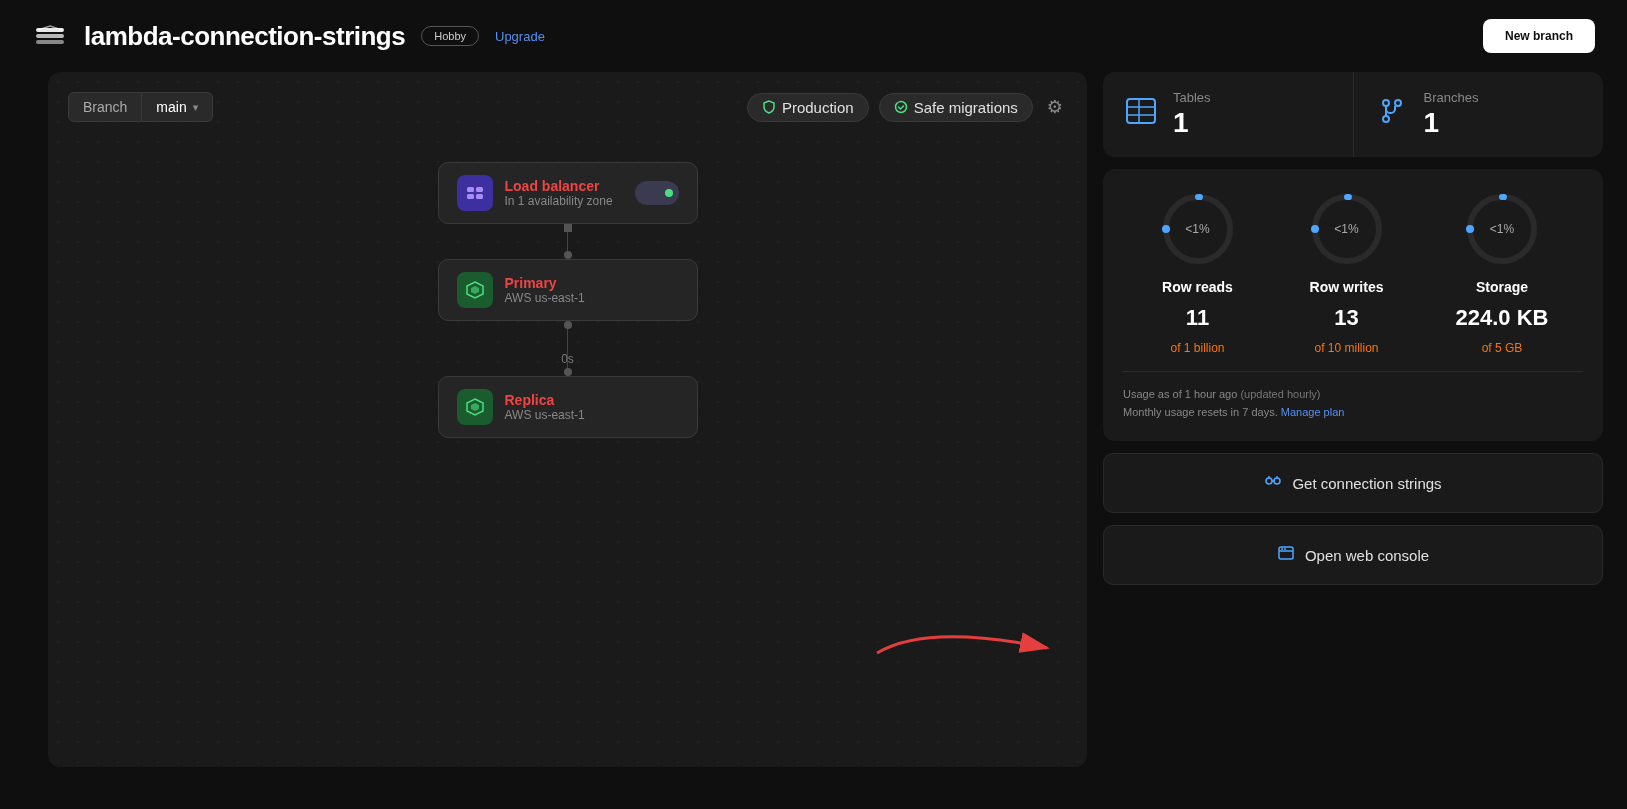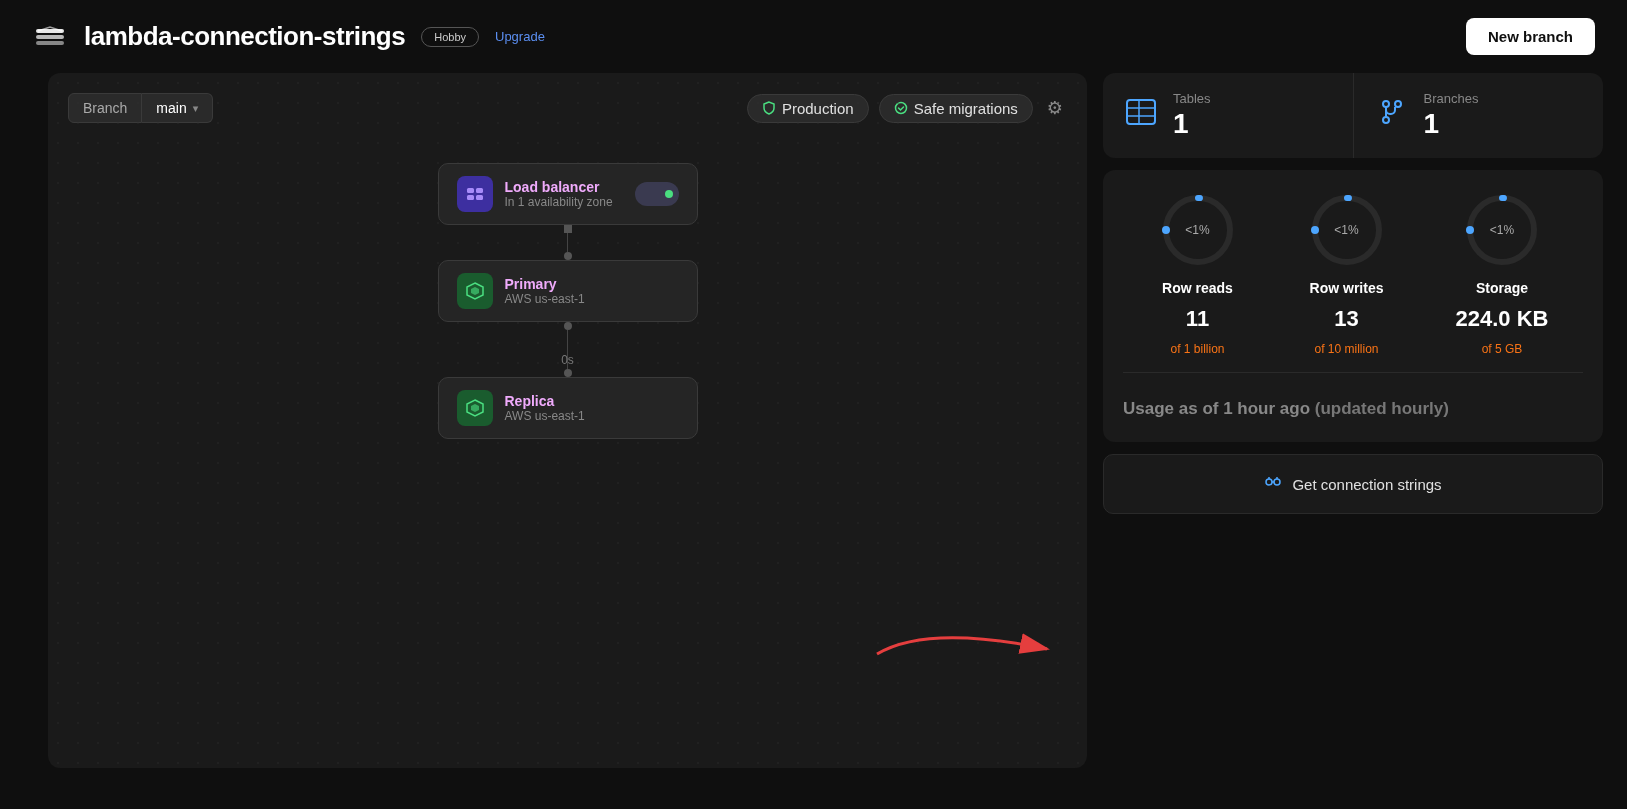--- a/index.html
+++ b/index.html
@@ -48,21 +48,21 @@
       font-size: 13px;
       cursor: pointer;
       text-decoration: none;
     }
     .new-branch-btn {
       background: #ffffff;
       color: #0f0f0f;
       border: none;
       border-radius: 8px;
       padding: 10px 22px;
-      font-size: 15px;
+      font-size: 12px;
       font-weight: 600;
       cursor: pointer;
     }
 
     
     .main-layout {
       display: flex;
       gap: 16px;
       padding: 0 24px 24px 24px;
       height: calc(809px - 90px);
@@ -171,21 +171,21 @@
       display: flex;
       align-items: center;
       justify-content: center;
       font-size: 18px;
     }
     .node-icon.lb { background: #3d2fa0; }
     .node-icon.primary { background: #1a5c2e; }
     .node-icon.replica { background: #1a5c2e; }
 
     .node-info { flex: 1; }
-    .node-name { font-size: 14px; font-weight: 600; color: #f0abfc; }
+    .node-name { font-size: 14px; font-weight: 600; color: #ef4444; }
     .node-sub { font-size: 12px; color: #888; }
 
     .toggle-switch {
       background: #3a3a50;
       border-radius: 12px;
       width: 44px;
       height: 24px;
       position: relative;
       display: flex;
       align-items: center;
@@ -292,25 +292,24 @@
       text-align: center;
     }
     .gauge-value-sub {
       font-size: 12px;
       color: #f97316;
       text-align: center;
     }
 
     .usage-footer {
       border-top: 1px solid #2a2a2a;
-      padding-top: 22px;
-      font-size: 17px;
+      padding-top: 14px;
+      font-size: 11px;
       color: #888;
       line-height: 1.6;
-      font-weight: bold;
     }
     .usage-footer .updated { color: #777; }
     .usage-footer .manage-link { color: #5b8ef0; cursor: pointer; }
 
     .action-btn {
       background: #1a1a1a;
       border: 1px solid #2a2a2a;
       border-radius: 10px;
       padding: 18px 20px;
       color: #e0e0e0;
@@ -545,31 +544,46 @@
           <div class="gauge-value-sub">of 5 GB</div>
         </div>
 
       </div>
 
       <div class="usage-footer">
         <div>
           <span>Usage as of 1 hour ago</span>
           <span class="updated"> (updated hourly)</span>
         </div>
+        <div>
+          <span>Monthly usage resets in 7 days.</span>
+          <a class="manage-link">Manage plan</a>
+        </div>
       </div>
     </div>
 
     <button class="action-btn">
       <span class="action-btn-icon">
         <svg width="18" height="18" viewBox="0 0 18 18" fill="none">
           <circle cx="5" cy="9" r="3" fill="none" stroke="#4da6ff" stroke-width="1.5"></circle>
           <circle cx="13" cy="9" r="3" fill="none" stroke="#4da6ff" stroke-width="1.5"></circle>
           <line x1="8" y1="9" x2="10" y2="9" stroke="#4da6ff" stroke-width="1.5"></line>
           <line x1="5" y1="4" x2="5" y2="6" stroke="#4da6ff" stroke-width="1.5"></line>
           <line x1="13" y1="4" x2="13" y2="6" stroke="#4da6ff" stroke-width="1.5"></line>
         </svg>
       </span>
       <span>Get connection strings</span>
     </button>
 
+    <button class="action-btn">
+      <span class="action-btn-icon">
+        <svg width="18" height="18" viewBox="0 0 18 18" fill="none">
+          <rect x="2" y="3" width="14" height="12" rx="2" fill="none" stroke="#4da6ff" stroke-width="1.5"></rect>
+          <line x1="2" y1="7" x2="16" y2="7" stroke="#4da6ff" stroke-width="1.5"></line>
+          <circle cx="5" cy="5" r="1" fill="#4da6ff"></circle>
+          <circle cx="8" cy="5" r="1" fill="#4da6ff"></circle>
+        </svg>
+      </span>
+      <span>Open web console</span>
+    </button>
 
   </div>
 </div>
 
 </body></html>

